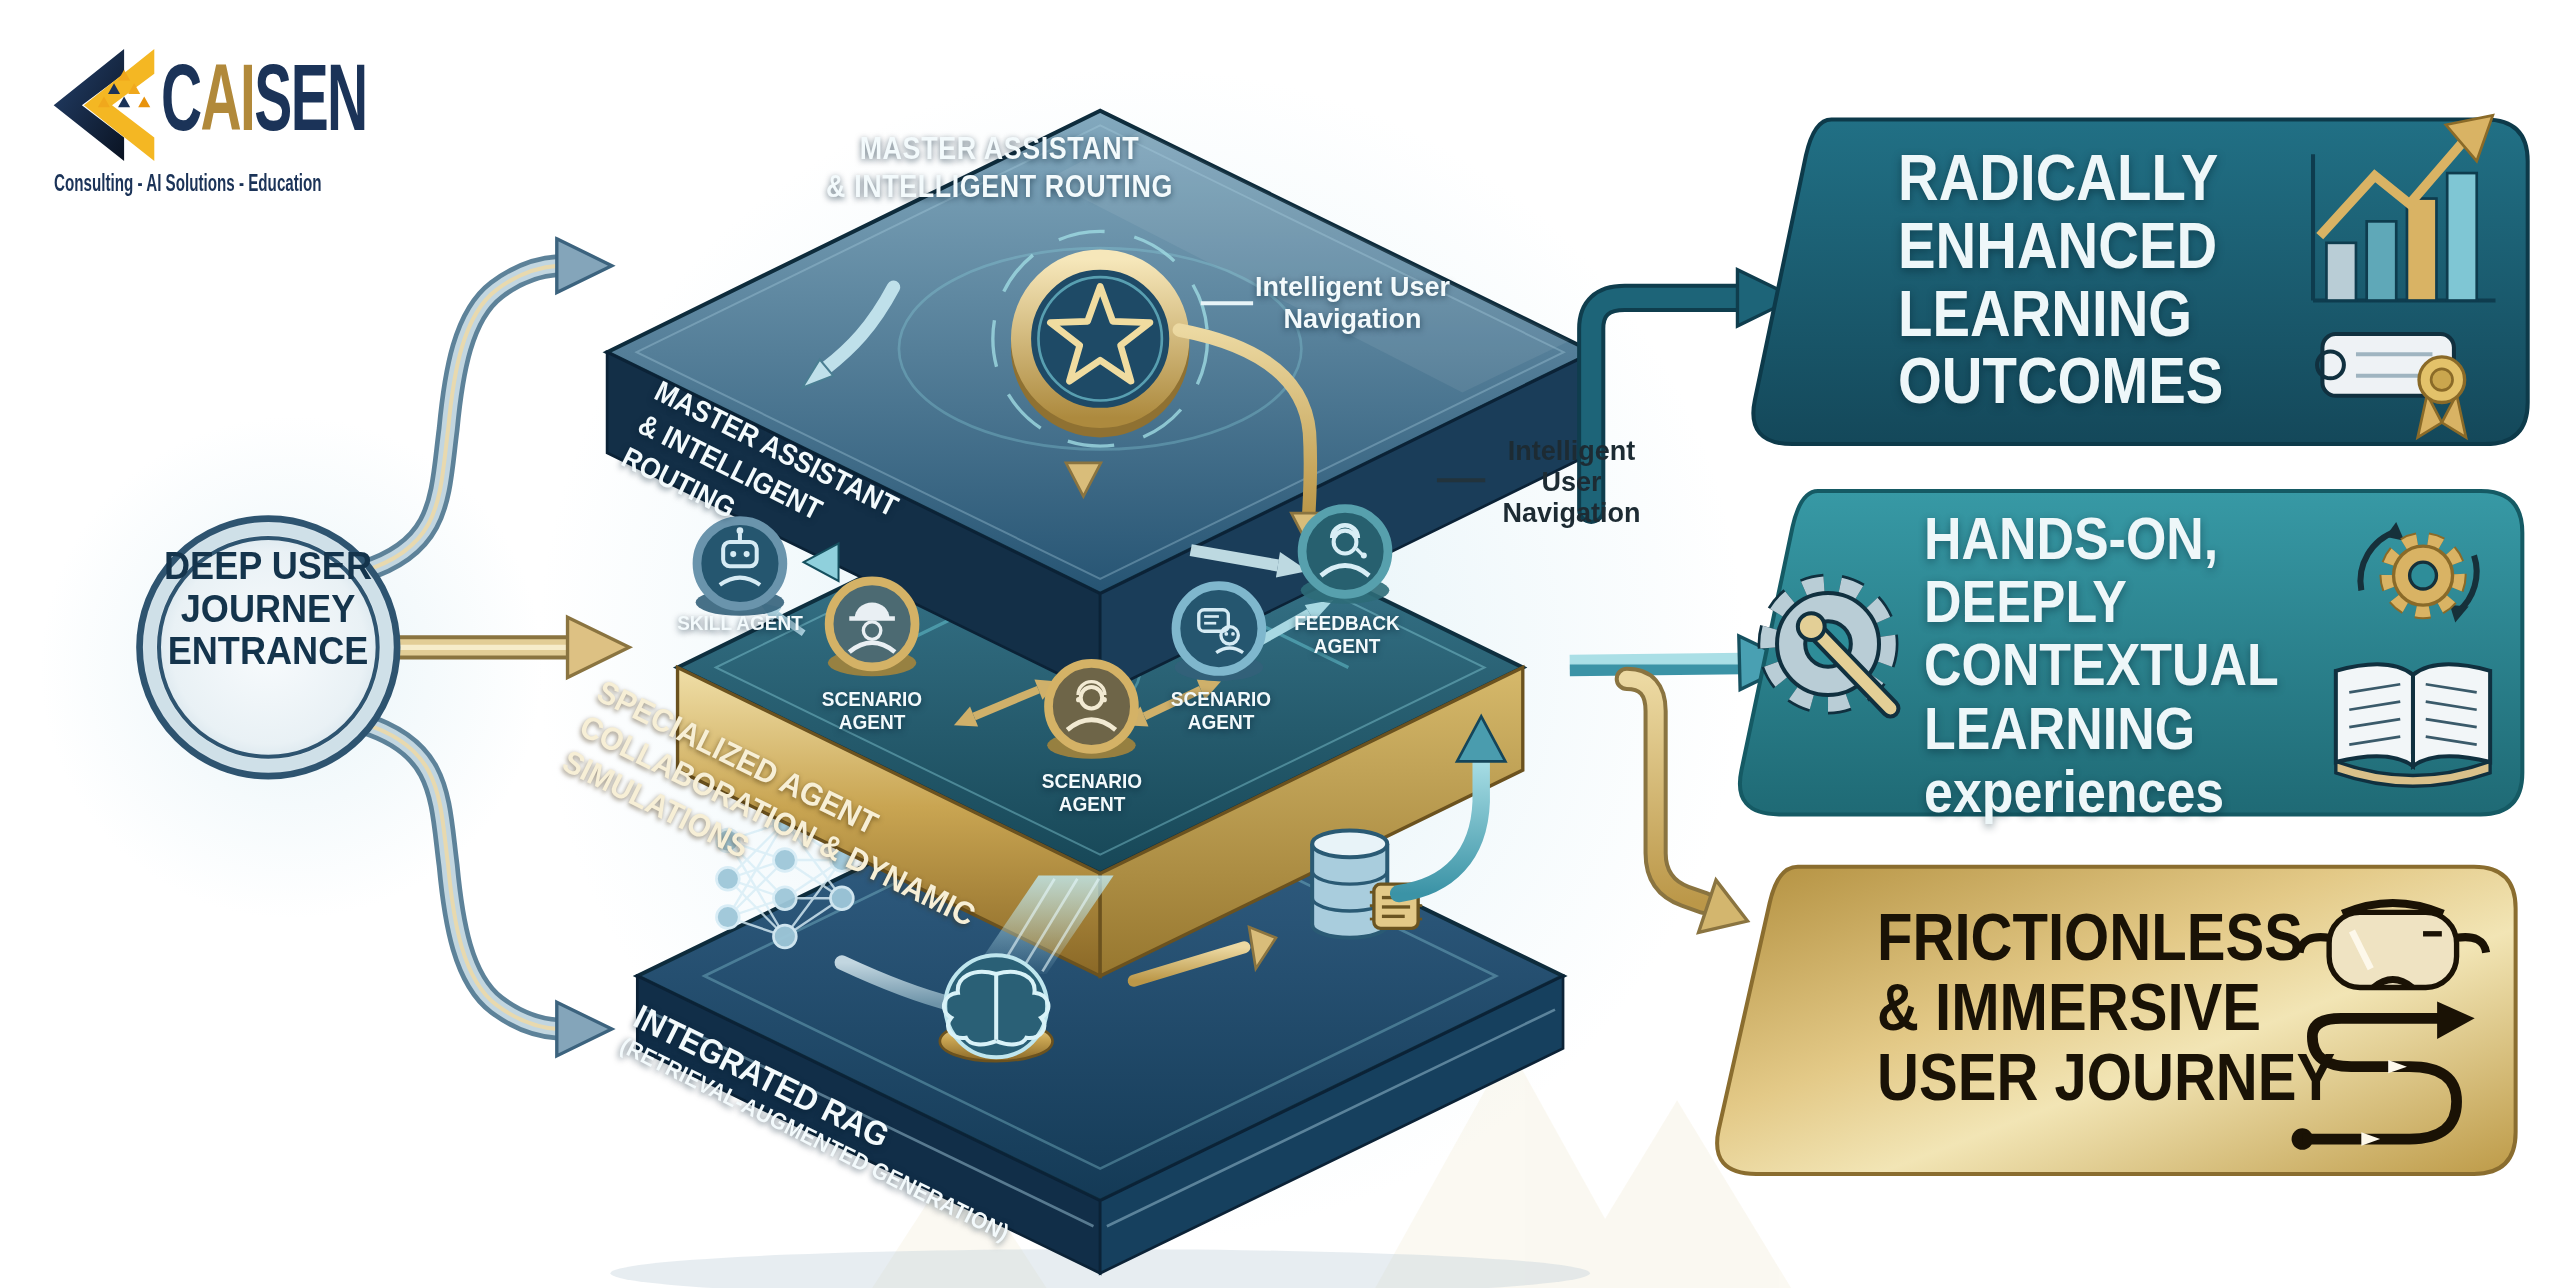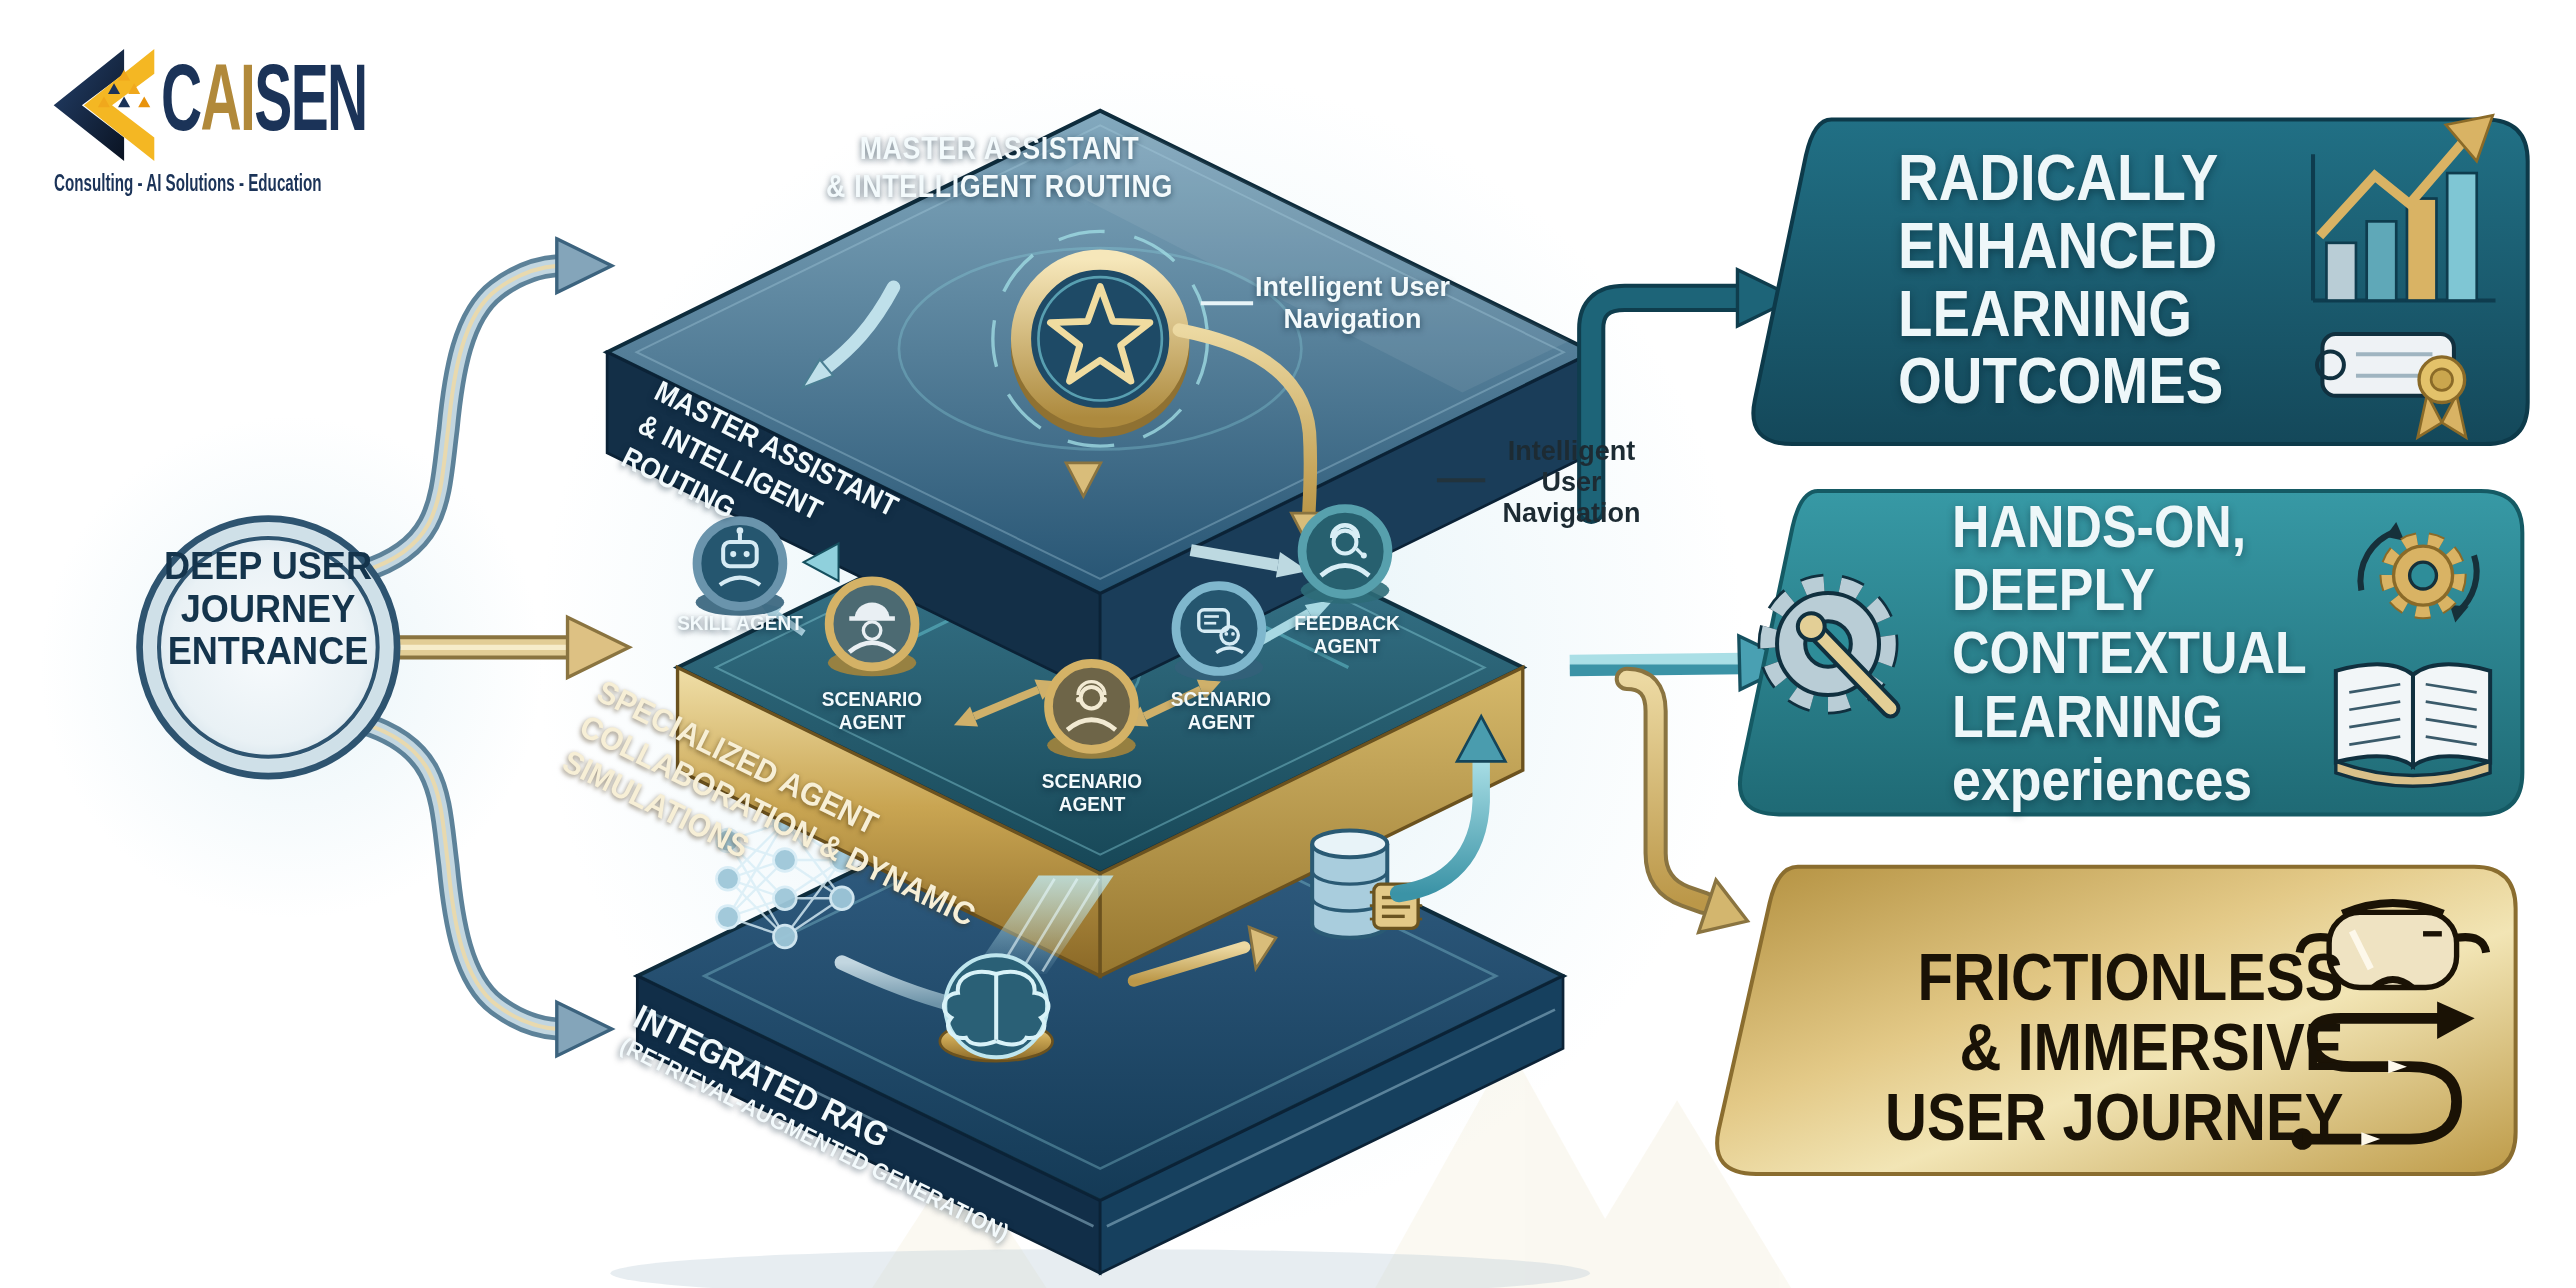--- a/index.html
+++ b/index.html
@@ -28,24 +28,24 @@
   
   #nav-white{left:1242px;top:272px;width:221px;font-size:27px;line-height:1.18;}
   #nav-dark{left:1491px;top:436px;width:161px;font-size:27px;line-height:1.15;}
   #adaptive{left:1508px;top:729px;width:174px;font-size:27px;line-height:1.15;}
   #context{left:1275px;top:1068px;width:382px;font-size:27px;line-height:1.18;}
   
   .boxtxt{display:flex;flex-direction:column;justify-content:center;z-index:3;position:absolute;}
   #box1-txt{left:1898px;top:126px;width:409px;height:309px;}
   #box1-txt .t{font-size:64px;line-height:1.06;font-weight:bold;color:#eef7f9;
      text-shadow:0 2.7px 9.4px rgba(4,35,48,.5);transform:scaleX(.88);transform-origin:left center;}
-  #box2-txt{left:1924px;top:498px;width:564px;height:312px;margin-left:28px;}
+  #box2-txt{left:1924px;top:510px;width:564px;height:312px;}
   #box2-txt .t,#box2-txt .s{font-size:59px;line-height:1.07;font-weight:bold;color:#eef7f9;
      text-shadow:0 2.7px 9.4px rgba(4,35,48,.45);transform:scaleX(.88);transform-origin:left center;}
-  #box3-txt{left:1877px;top:904px;width:530px;height:288px;text-align:right;}
+  #box3-txt{left:1877px;top:864px;width:530px;height:288px;}
   #box3-txt .t{font-size:66px;line-height:1.06;font-weight:bold;color:#191206;transform:scaleX(.88);transform-origin:left center;}
   
   #logo-text{position:absolute;left:161px;top:43px;z-index:3;font-size:95px;font-weight:800;
      letter-spacing:-2.7px;transform:scaleX(.6);transform-origin:left top;white-space:nowrap;}
   #logo-text .navy{color:#1b3358;} #logo-text .ai{color:#b1893a;}
   #logo-tagline{position:absolute;left:54px;top:170px;z-index:3;font-size:23px;font-weight:bold;
      color:#1b3358;transform:scaleX(.66);transform-origin:left top;white-space:nowrap;}
 </style>
 </head>
 <body>

